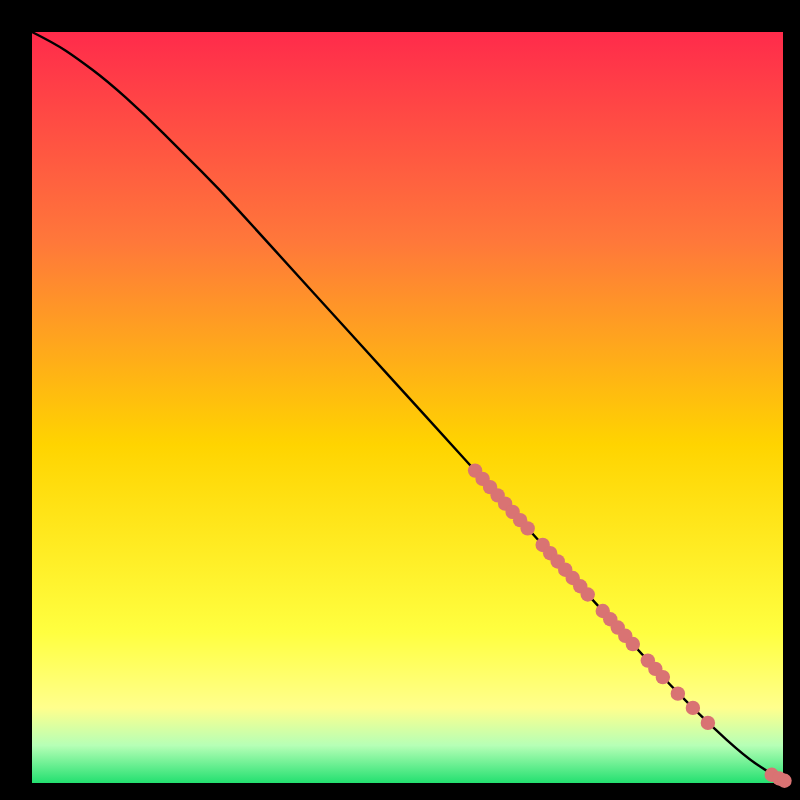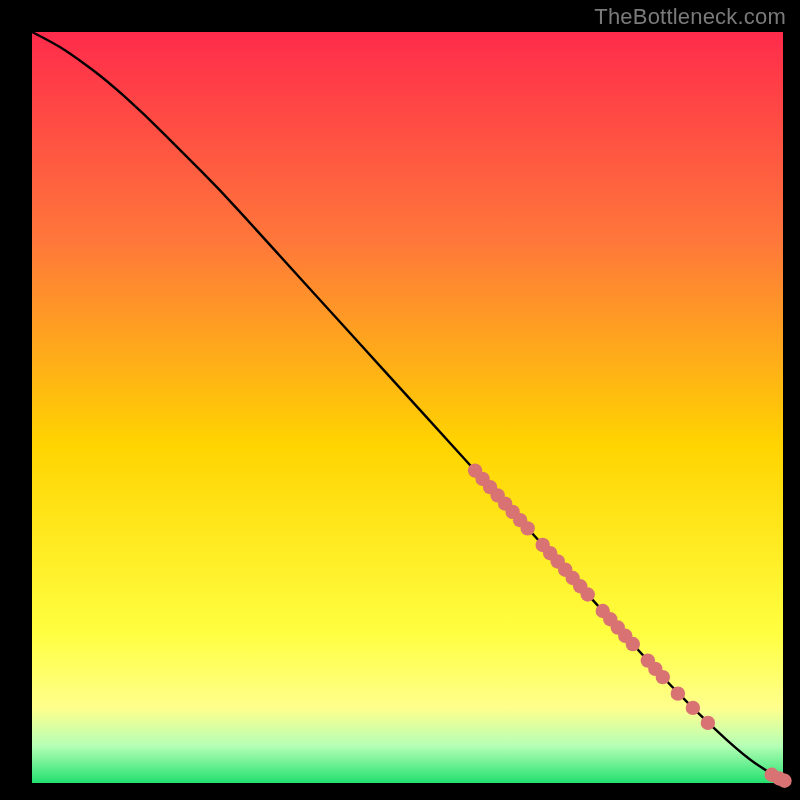--- a/index.html
+++ b/index.html
@@ -34,21 +34,20 @@
     width: 800px;
     height: 800px;
     z-index: 2;
   }
 </style>
 </head>
 <body>
 
 <div class="stage">
 
-  <div class="attribution" style="color: rgb(122, 122, 122);">TheBottleneck.com</div>
 
   <svg class="plot" viewBox="0 0 800 800">
     <defs>
       <linearGradient id="bg-grad" x1="0" y1="0" x2="0" y2="1">
         <stop id="g0" offset="0%" stop-color="#ff2b4b"></stop>
         <stop id="g1" offset="28%" stop-color="#ff783a"></stop>
         <stop id="g2" offset="55%" stop-color="#ffd400"></stop>
         <stop id="g3" offset="80%" stop-color="#ffff40"></stop>
         <stop id="g4" offset="90%" stop-color="#ffff8d"></stop>
         <stop id="g5" offset="95%" stop-color="#b6ffb6"></stop>

